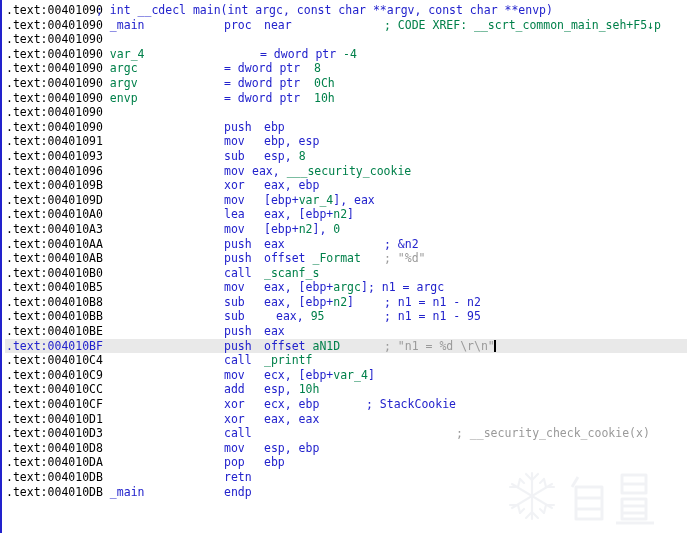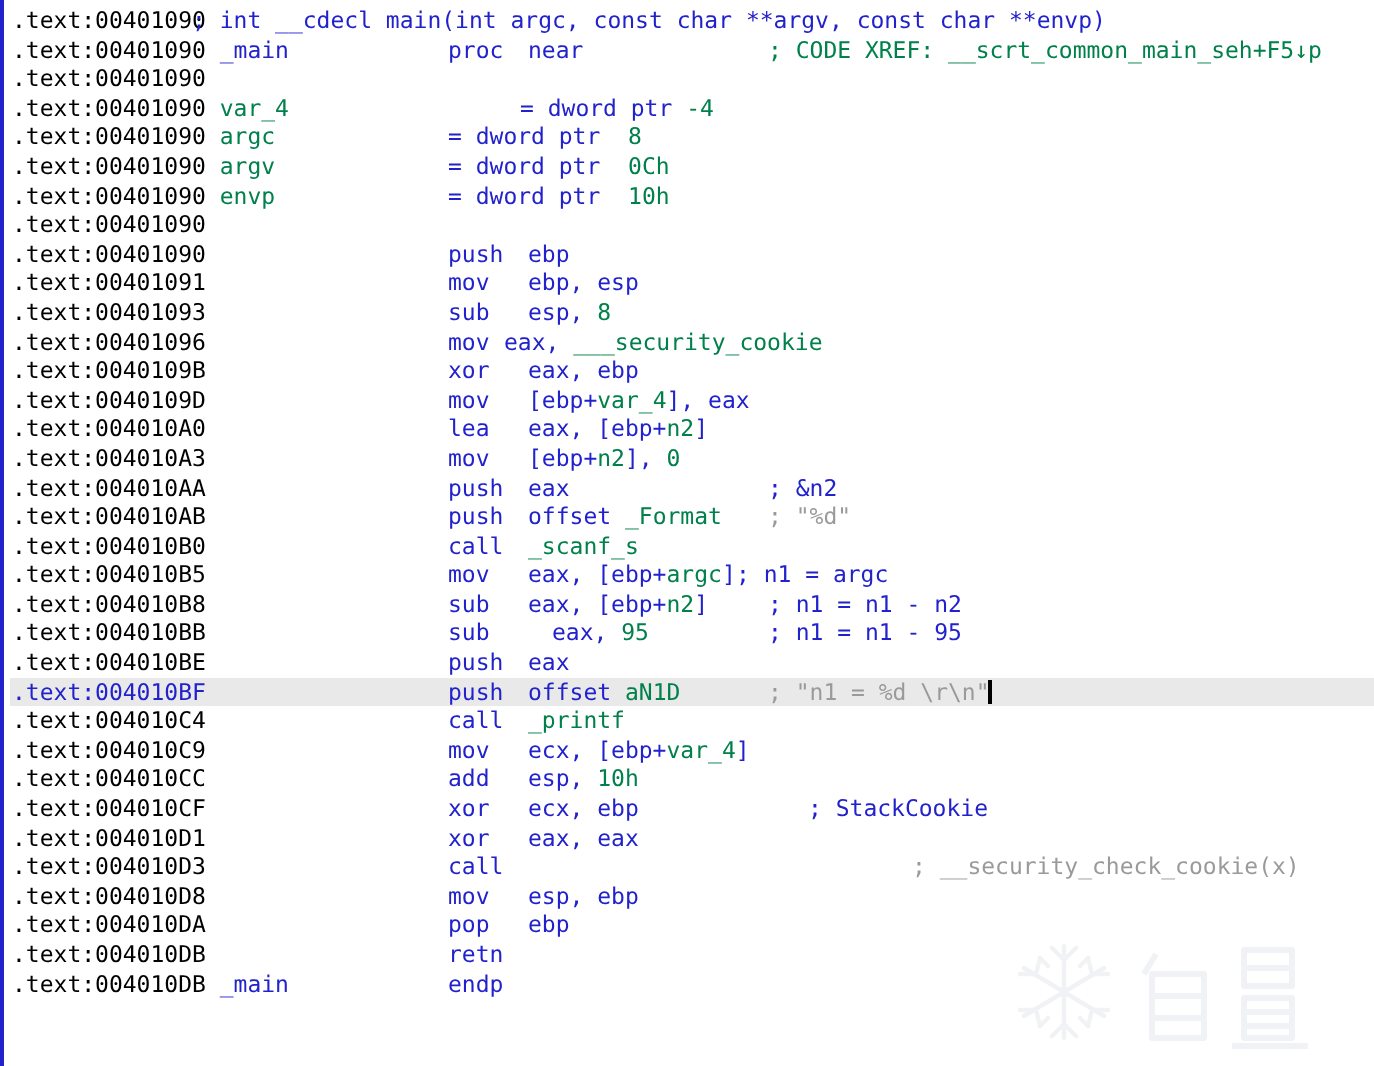--- a/index.html
+++ b/index.html
@@ -113,21 +113,21 @@
       <div class="asm-line"><span class="addr">.text:004010AB</span><span class="mnem-slot t-blue">push</span><span class="ops-slot" style="left: 264px;"><span class="t-blue">offset </span><span class="t-green">_Format</span></span><span class="ops-slot" style="left: 384px;"><span class="t-gray">; "%d"</span></span></div>
       <div class="asm-line"><span class="addr">.text:004010B0</span><span class="mnem-slot t-blue">call</span><span class="ops-slot" style="left: 264px;"><span class="t-green">_scanf_s</span></span></div>
       <div class="asm-line"><span class="addr">.text:004010B5</span><span class="mnem-slot t-blue">mov</span><span class="ops-slot" style="left: 264px;"><span class="t-blue">eax, [ebp+</span><span class="t-green">argc</span><span class="t-blue">]</span></span><span class="ops-slot" style="left: 368px;"><span class="t-blue">; n1 = argc</span></span></div>
       <div class="asm-line"><span class="addr">.text:004010B8</span><span class="mnem-slot t-blue">sub</span><span class="ops-slot" style="left: 264px;"><span class="t-blue">eax, [ebp+</span><span class="t-green">n2</span><span class="t-blue">]</span></span><span class="ops-slot" style="left: 384px;"><span class="t-blue">; n1 = n1 - n2</span></span></div>
       <div class="asm-line"><span class="addr">.text:004010BB</span><span class="mnem-slot t-blue">sub</span><span class="ops-slot" style="left: 276px;"><span class="t-blue">eax, </span><span class="t-green">95</span></span><span class="ops-slot" style="left: 384px;"><span class="t-blue">; n1 = n1 - 95</span></span></div>
       <div class="asm-line"><span class="addr">.text:004010BE</span><span class="mnem-slot t-blue">push</span><span class="ops-slot" style="left: 264px;"><span class="t-blue">eax</span></span></div>
       <div class="asm-line current"><span class="addr">.text:004010BF</span><span class="mnem-slot t-blue">push</span><span class="ops-slot" style="left: 264px;"><span class="t-blue">offset </span><span class="t-green">aN1D</span></span><span class="ops-slot" style="left: 384px;"><span class="t-gray">; "n1 = %d \r\n"</span></span><span class="caret"></span></div>
       <div class="asm-line"><span class="addr">.text:004010C4</span><span class="mnem-slot t-blue">call</span><span class="ops-slot" style="left: 264px;"><span class="t-green">_printf</span></span></div>
       <div class="asm-line"><span class="addr">.text:004010C9</span><span class="mnem-slot t-blue">mov</span><span class="ops-slot" style="left: 264px;"><span class="t-blue">ecx, [ebp+</span><span class="t-green">var_4</span><span class="t-blue">]</span></span></div>
       <div class="asm-line"><span class="addr">.text:004010CC</span><span class="mnem-slot t-blue">add</span><span class="ops-slot" style="left: 264px;"><span class="t-blue">esp, </span><span class="t-green">10h</span></span></div>
-      <div class="asm-line"><span class="addr">.text:004010CF</span><span class="mnem-slot t-blue">xor</span><span class="ops-slot" style="left: 264px;"><span class="t-blue">ecx, ebp</span></span><span class="ops-slot" style="left: 404px;"><span class="t-blue">; StackCookie</span></span></div>
+      <div class="asm-line"><span class="addr">.text:004010CF</span><span class="mnem-slot t-blue">xor</span><span class="ops-slot" style="left: 264px;"><span class="t-blue">ecx, ebp</span></span><span class="ops-slot" style="left: 366px;"><span class="t-blue">; StackCookie</span></span></div>
       <div class="asm-line"><span class="addr">.text:004010D1</span><span class="mnem-slot t-blue">xor</span><span class="ops-slot" style="left: 264px;"><span class="t-blue">eax, eax</span></span></div>
       <div class="asm-line"><span class="addr">.text:004010D3</span><span class="mnem-slot t-blue">call</span><span class="ops-slot" style="left: 456px;"><span class="t-gray">; __security_check_cookie(x)</span></span></div>
       <div class="asm-line"><span class="addr">.text:004010D8</span><span class="mnem-slot t-blue">mov</span><span class="ops-slot" style="left: 264px;"><span class="t-blue">esp, ebp</span></span></div>
       <div class="asm-line"><span class="addr">.text:004010DA</span><span class="mnem-slot t-blue">pop</span><span class="ops-slot" style="left: 264px;"><span class="t-blue">ebp</span></span></div>
       <div class="asm-line"><span class="addr">.text:004010DB</span><span class="mnem-slot t-blue">retn</span></div>
       <div class="asm-line"><span class="addr">.text:004010DB</span><span class="lbl-slot t-blue"> _main</span><span class="mnem-slot t-blue">endp</span></div>
     </div>
 
   <svg id="watermark" viewBox="0 0 175 62" aria-hidden="true">
     <g stroke="#e4e7ec" stroke-width="2.2" fill="none" stroke-linecap="round">

